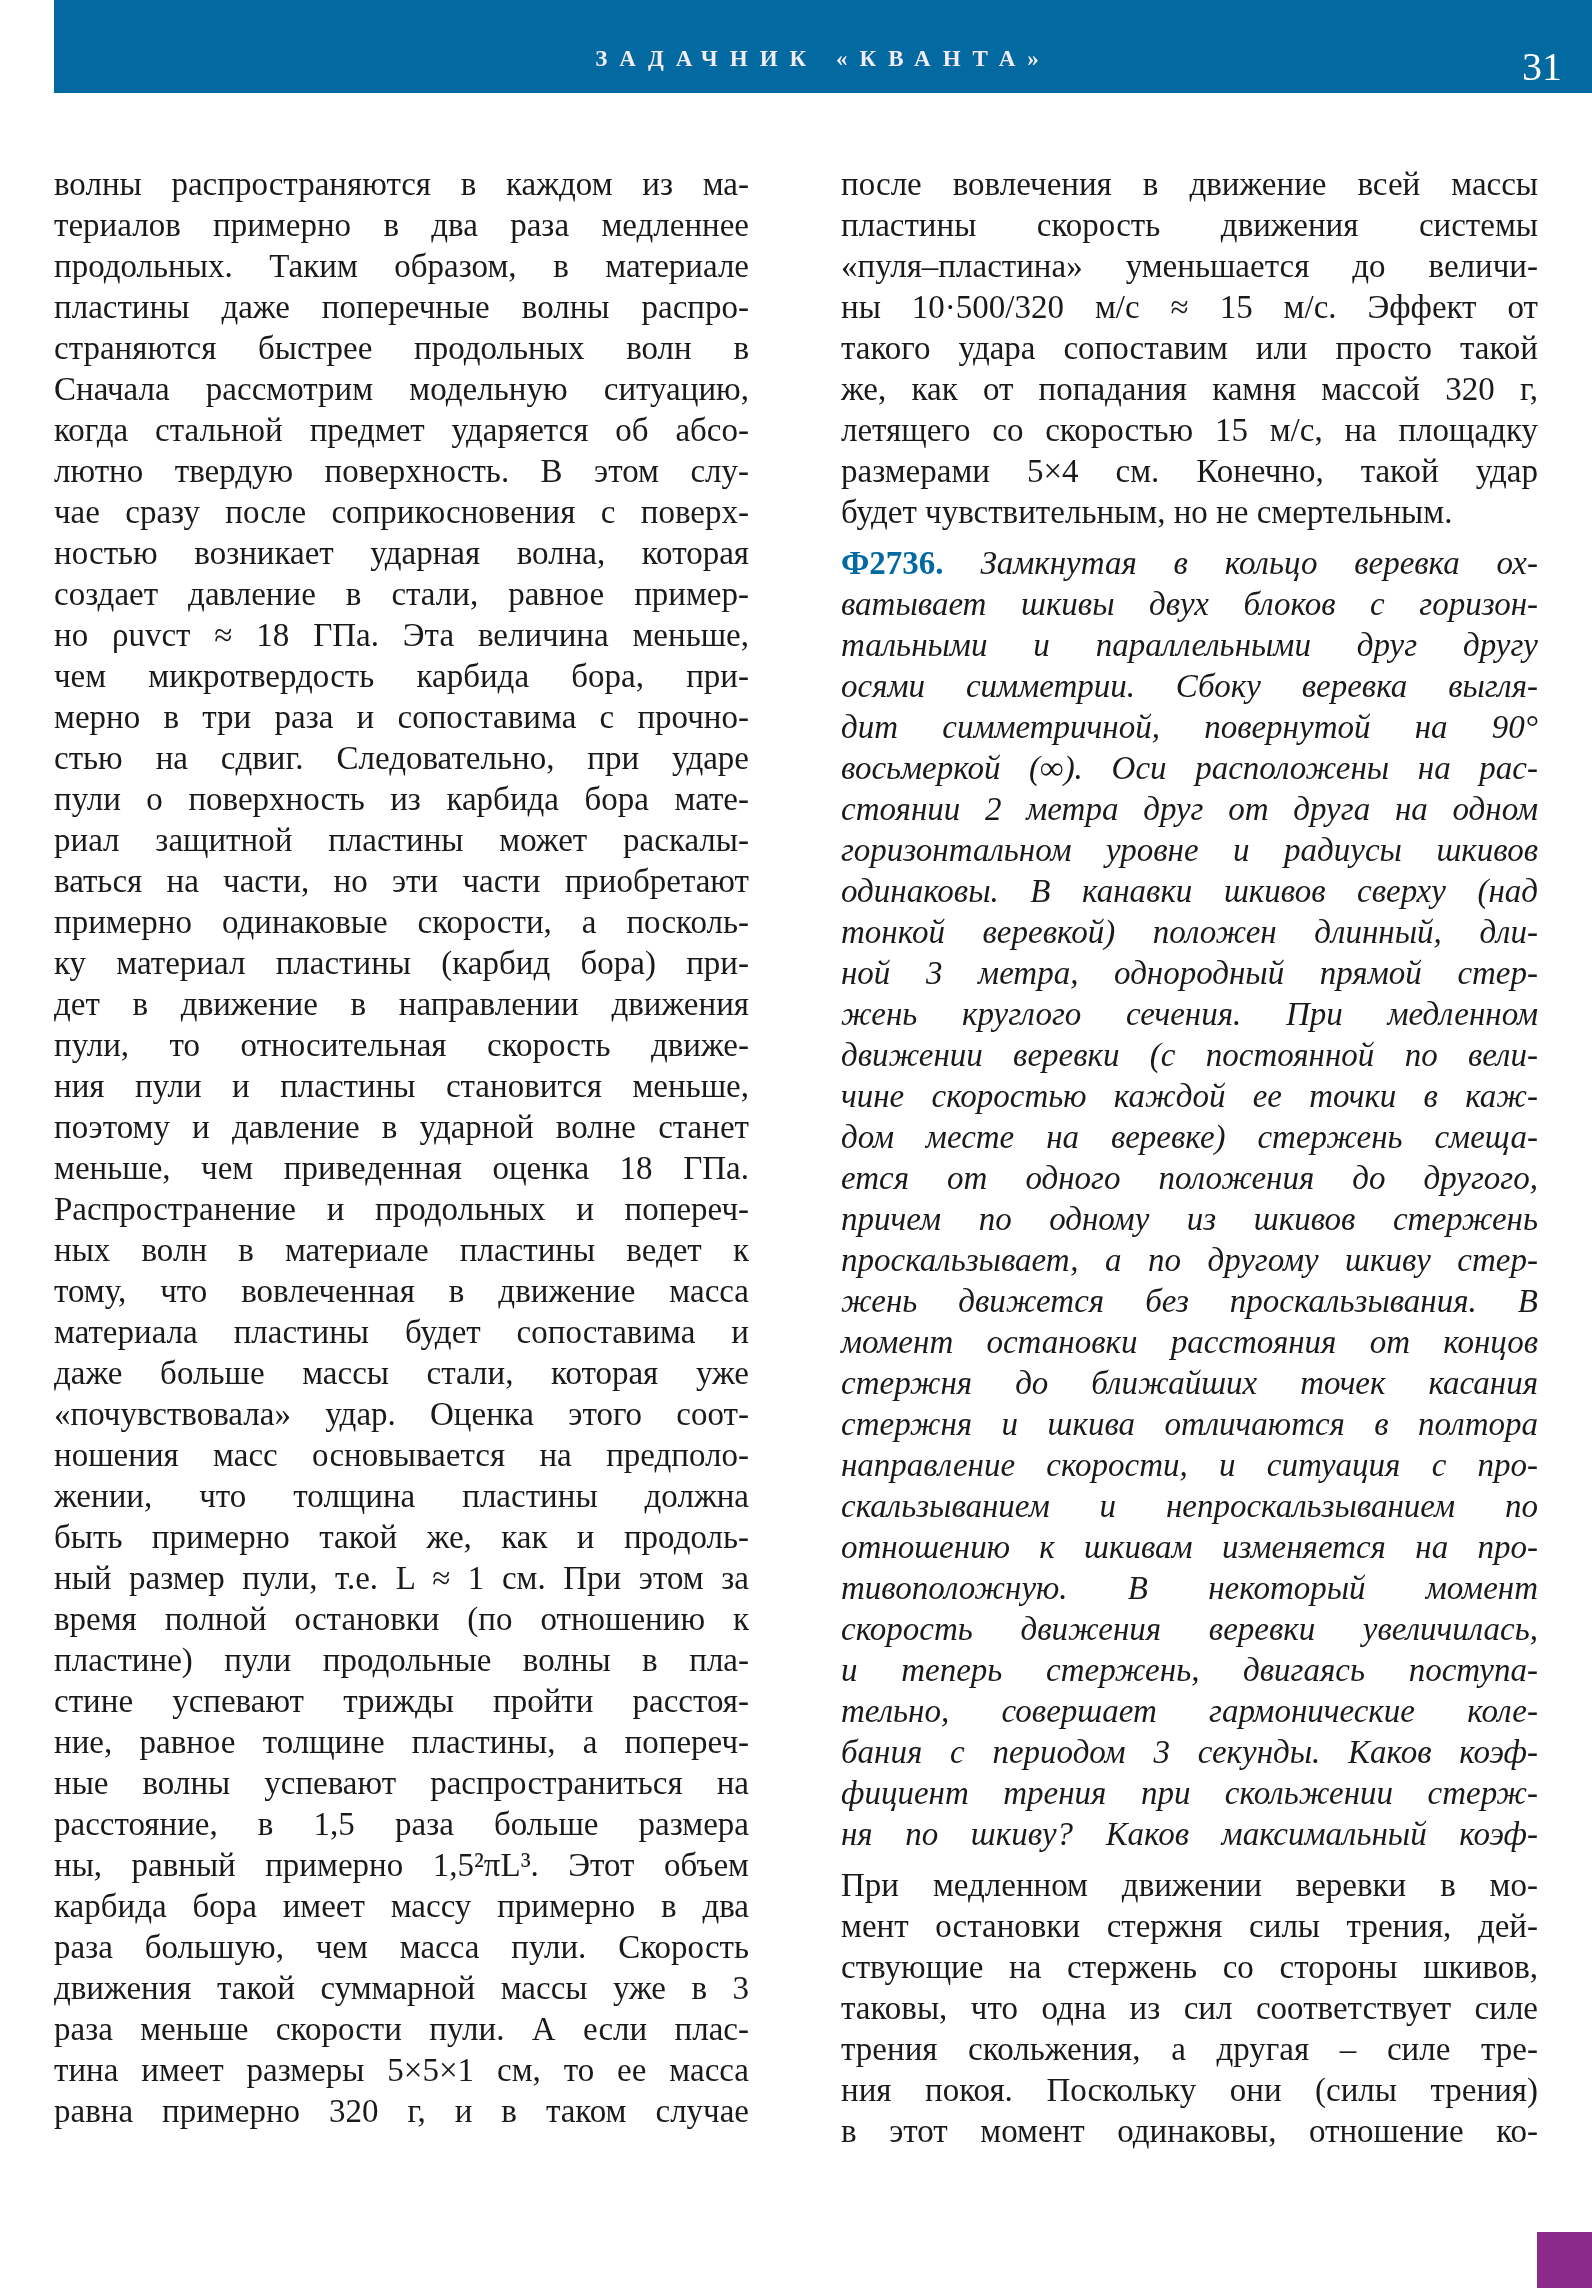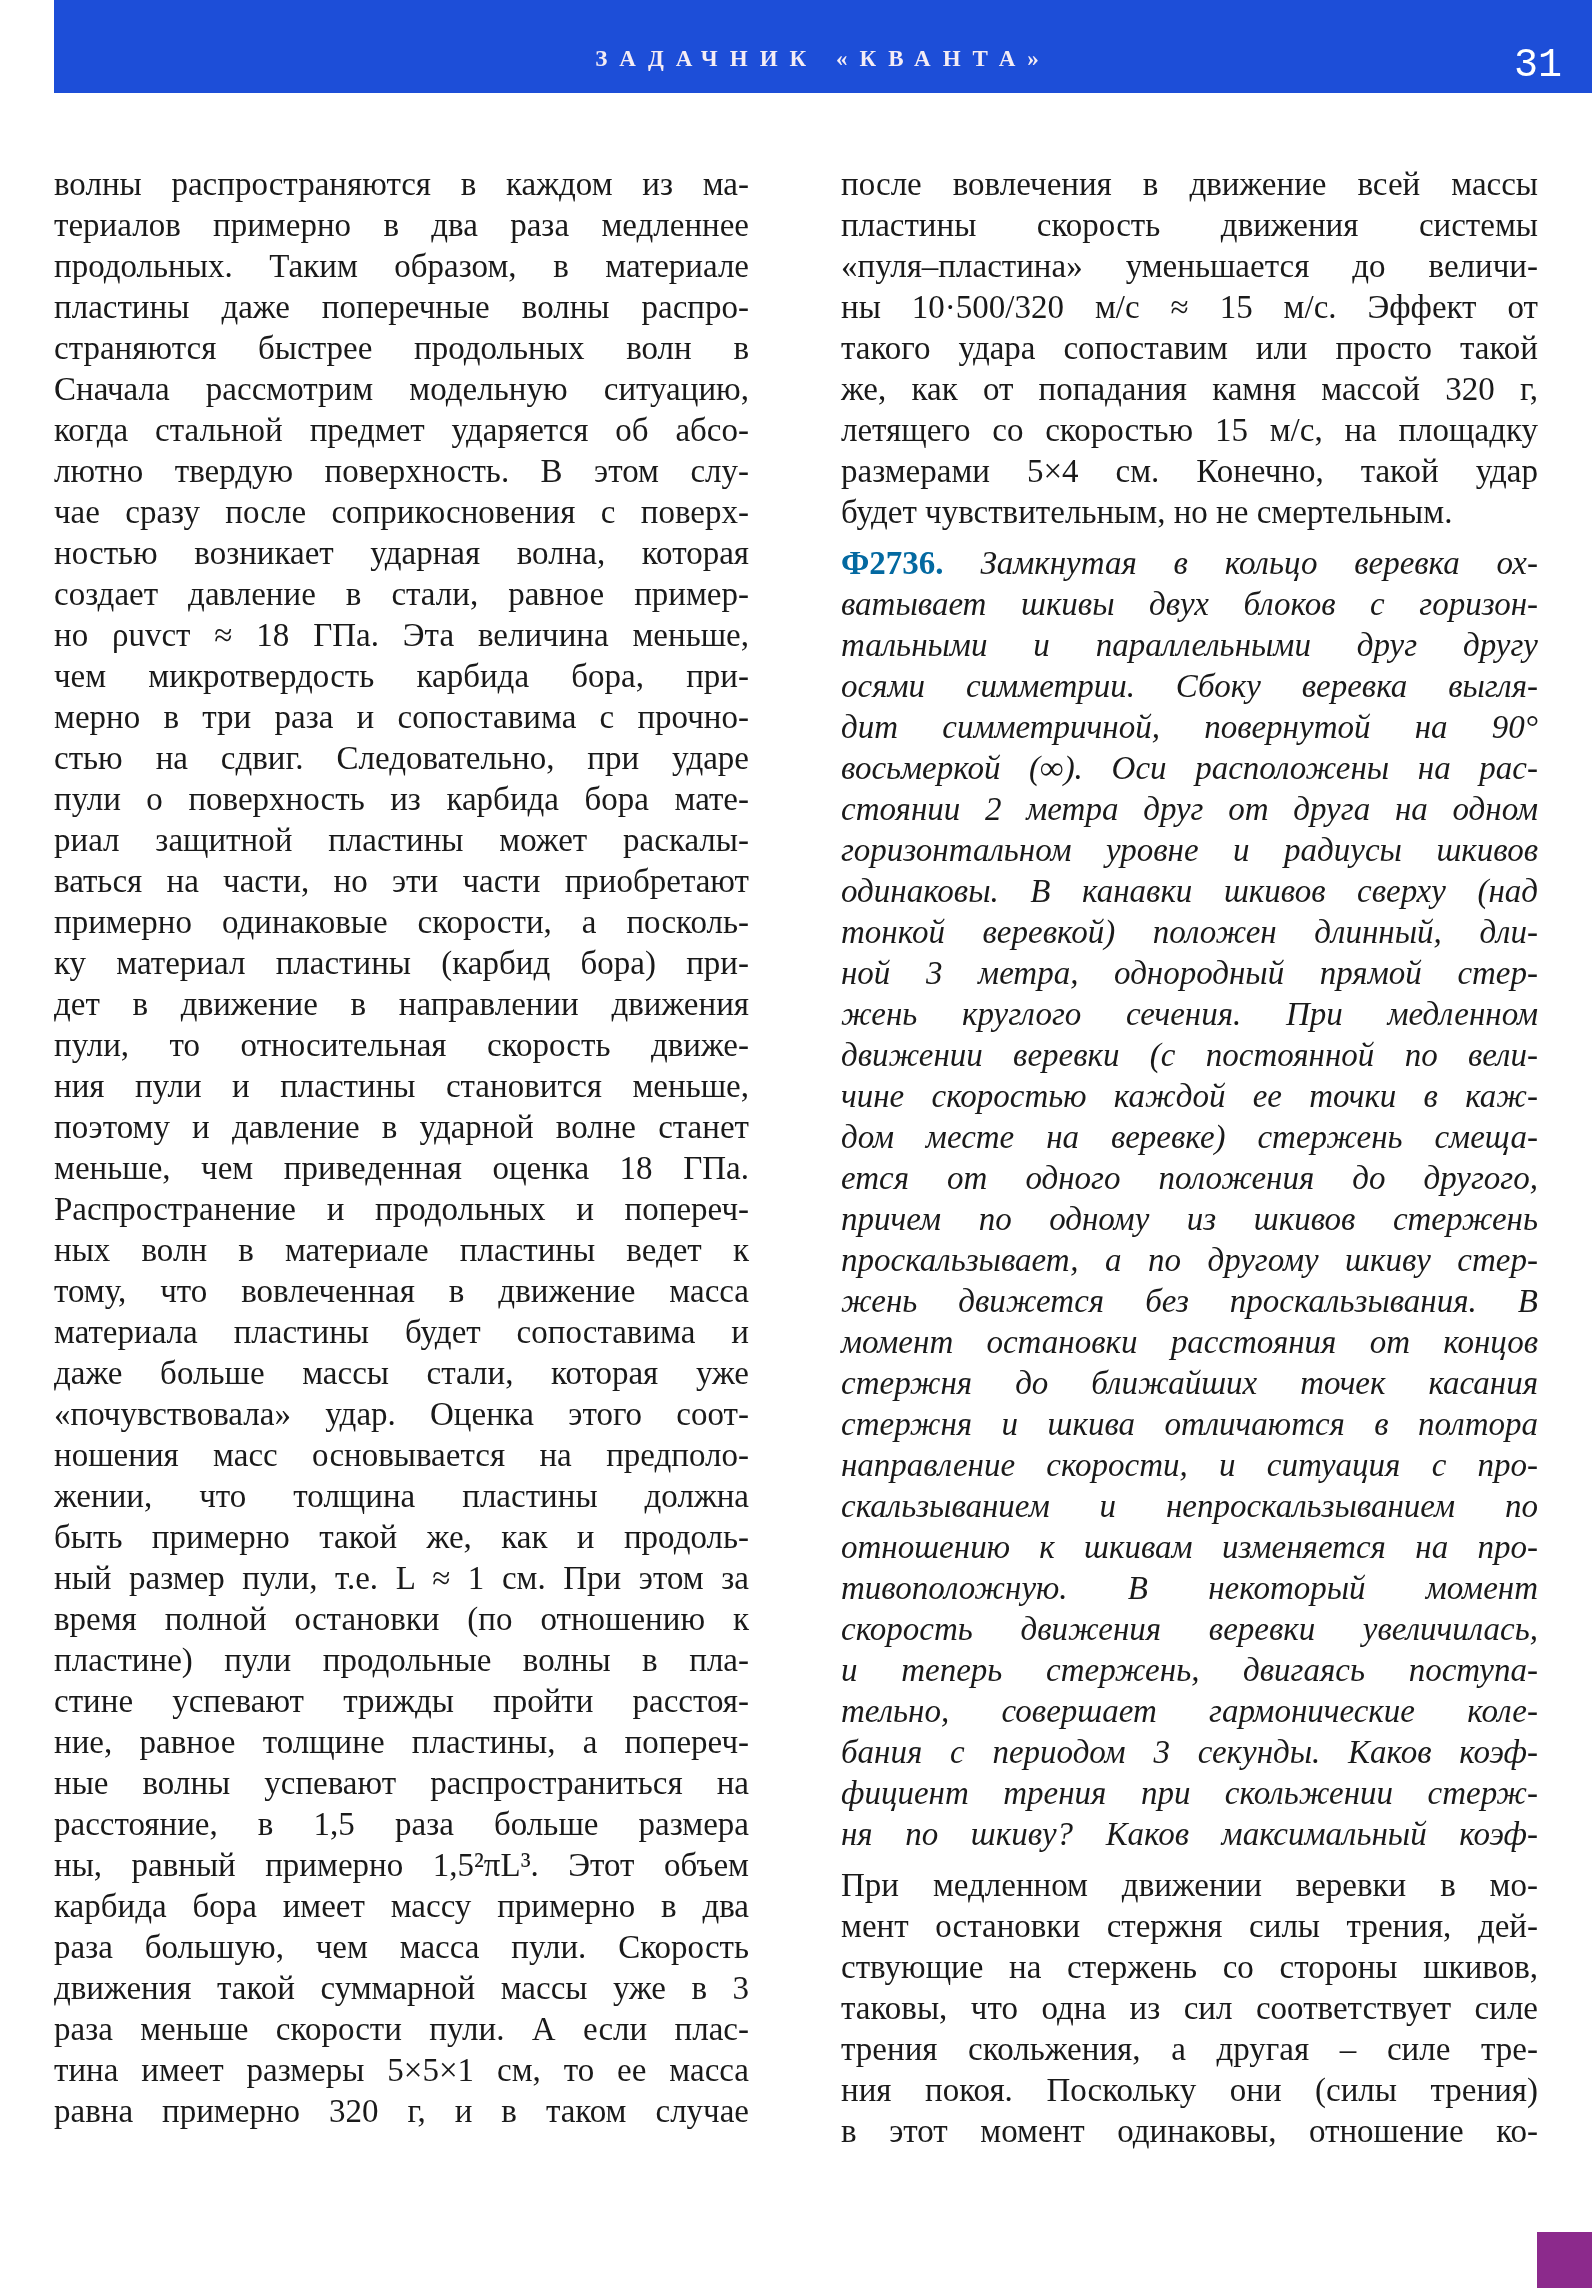--- a/index.html
+++ b/index.html
@@ -1,28 +1,28 @@
 <!DOCTYPE html>
 <html><head>
   <meta charset="utf-8">
   <style>
     html, body { margin: 0; padding: 0; background: #ffffff; }
     body { width: 1592px; height: 2289px; position: relative; overflow: hidden; }
     .header {
       position: absolute; left: 54px; top: 0; width: 1538px; height: 93px;
-      background: #1d4ed8;
+      background: #0369a1;
     }
     .header-title {
       position: absolute; left: 0; width: 1538px; top: 46px; text-align: center;
       color: #f4ecf4; font-family: "Liberation Serif", "DejaVu Serif", serif;
       font-size: 23px; letter-spacing: 12px; font-weight: bold;
     }
     .page-number {
       position: absolute; right: 30px; top: 43px;
-      color: #ffffff; font-family: Liberation Mono, monospace; font-size: 40px;
+      color: #ffffff; font-family: Liberation Serif, serif; font-size: 40px;
     }
     .column {
       position: absolute; top: 120px;
       font-family: "Liberation Serif", "DejaVu Serif", serif;
       font-size: 33px; line-height: 41px; color: #1a1a1a;
       text-align: justify; text-align-last: justify; margin-top: 44px;
     }
     .col-left { left: 54px; width: 695px; }
     .col-right { left: 841px; width: 697px; }
     .line { display: block; white-space: nowrap; height: 41px; overflow: visible;

